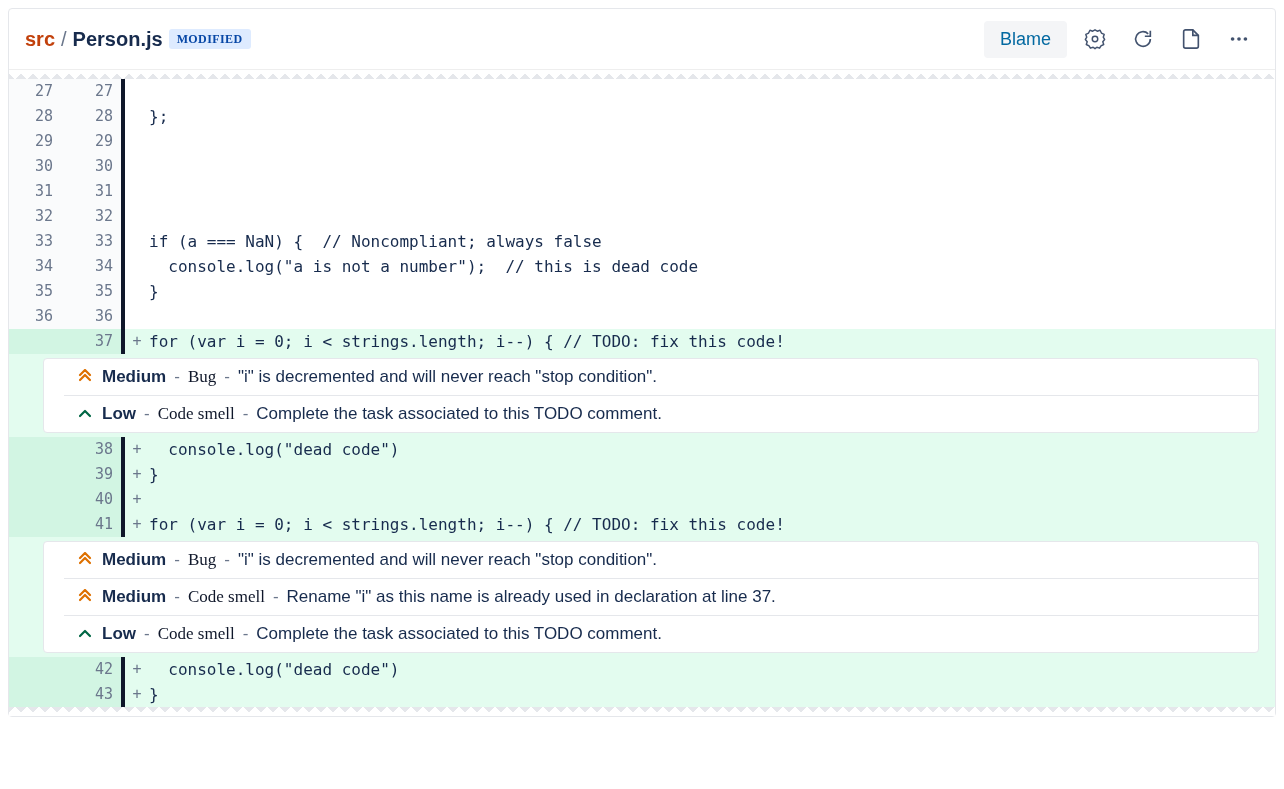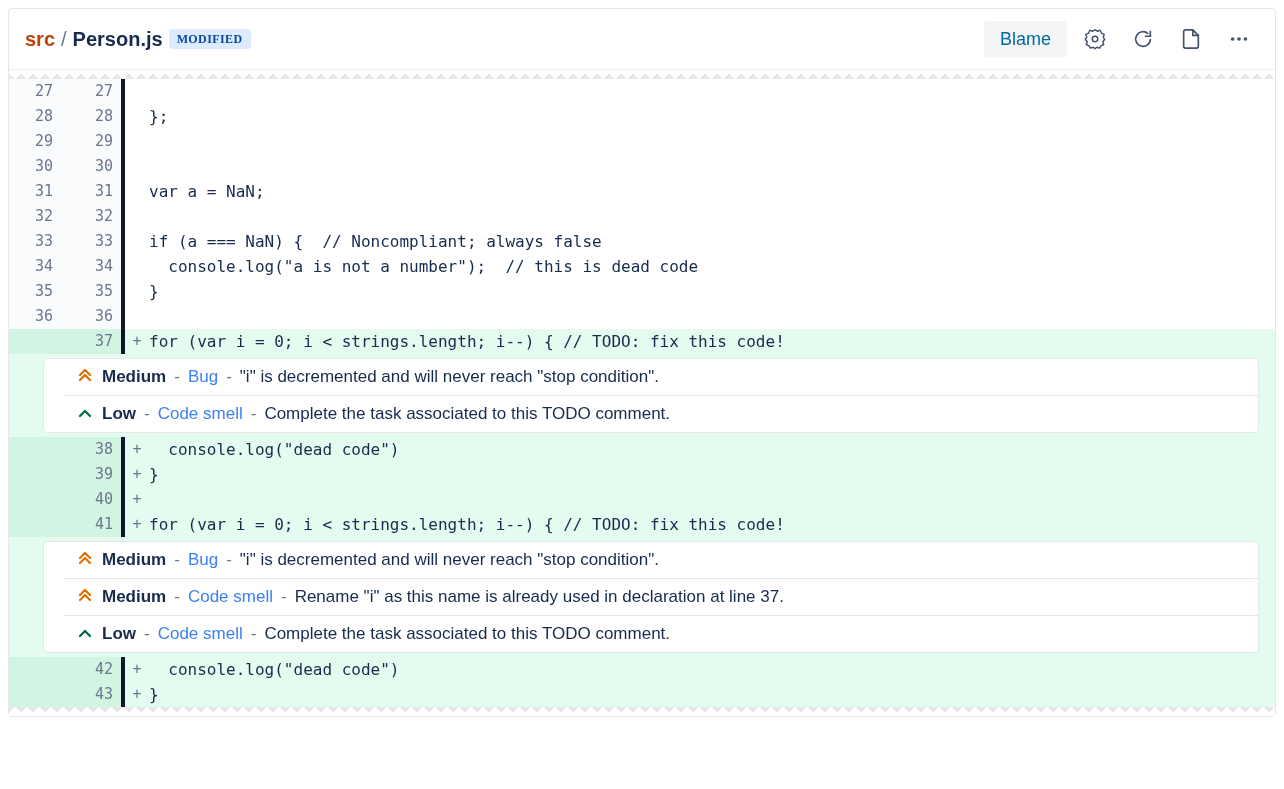--- a/index.html
+++ b/index.html
@@ -136,21 +136,21 @@
     gap: 8px;
     padding: 8px 12px;
     font-size: 17px;
     border-top: 1px solid #e5e7eb;
     color: #172b4d;
     font-family: -apple-system, BlinkMacSystemFont, "Segoe UI", Helvetica, Arial, sans-serif;
     margin-left: 20px;
   }
   .issue:first-child { border-top: none; }
   .issue .sev { font-weight: 600; }
-  .issue .type { color: #3b82f6; }
+  .issue .type { color: #0f172a; font-family: Liberation Serif, serif; }
   .issue .msg { color: #172b4d; }
   .issue .dash { color: #6b778c; }
   .sev-icon {
     display: inline-flex;
     align-items: center;
     justify-content: center;
     width: 18px;
     height: 18px;
   }
 </style>
@@ -227,21 +227,20 @@
           <span class="lb">30</span>
         </div>
         <span class="marker"></span>
       </div>
       <div class="line">
         <div class="gutter">
           <span class="ln">31</span>
           <span class="lb">31</span>
         </div>
         <span class="marker"></span>
-        <span class="code">var a = NaN;</span>
       </div>
       <div class="line">
         <div class="gutter">
           <span class="ln">32</span>
           <span class="lb">32</span>
         </div>
         <span class="marker"></span>
         <span class="code"></span>
       </div>
       <div class="line">

